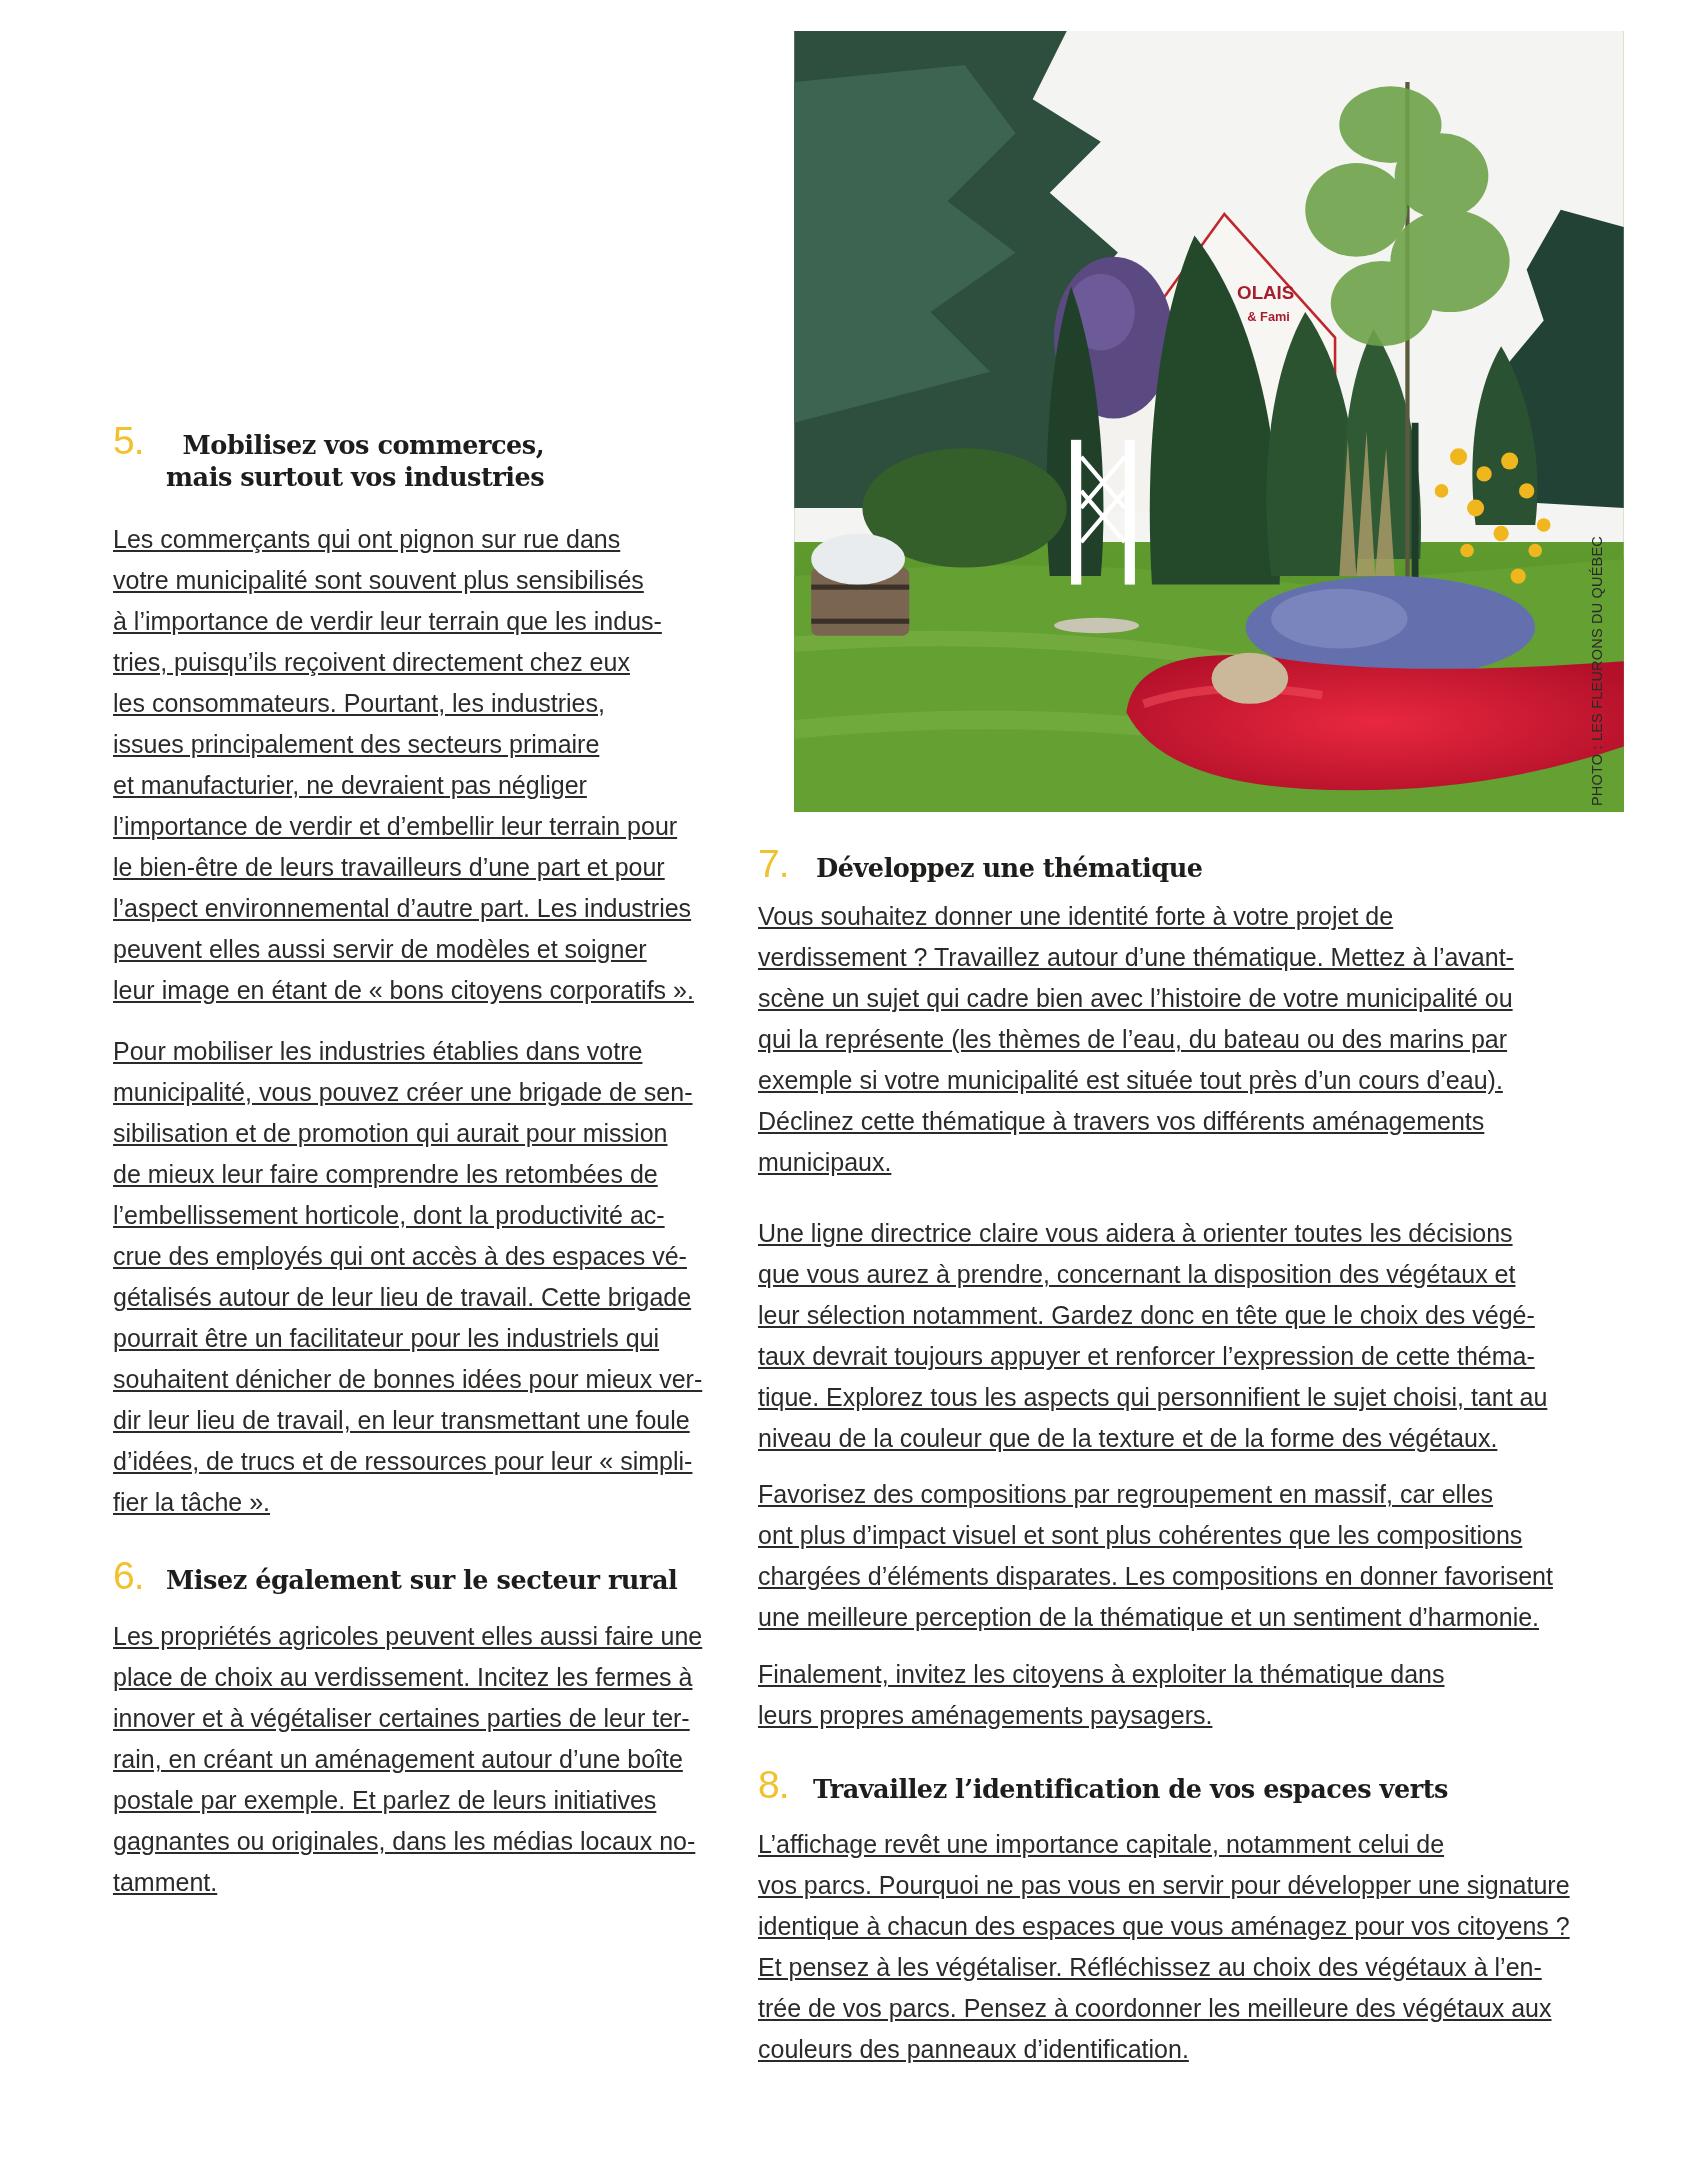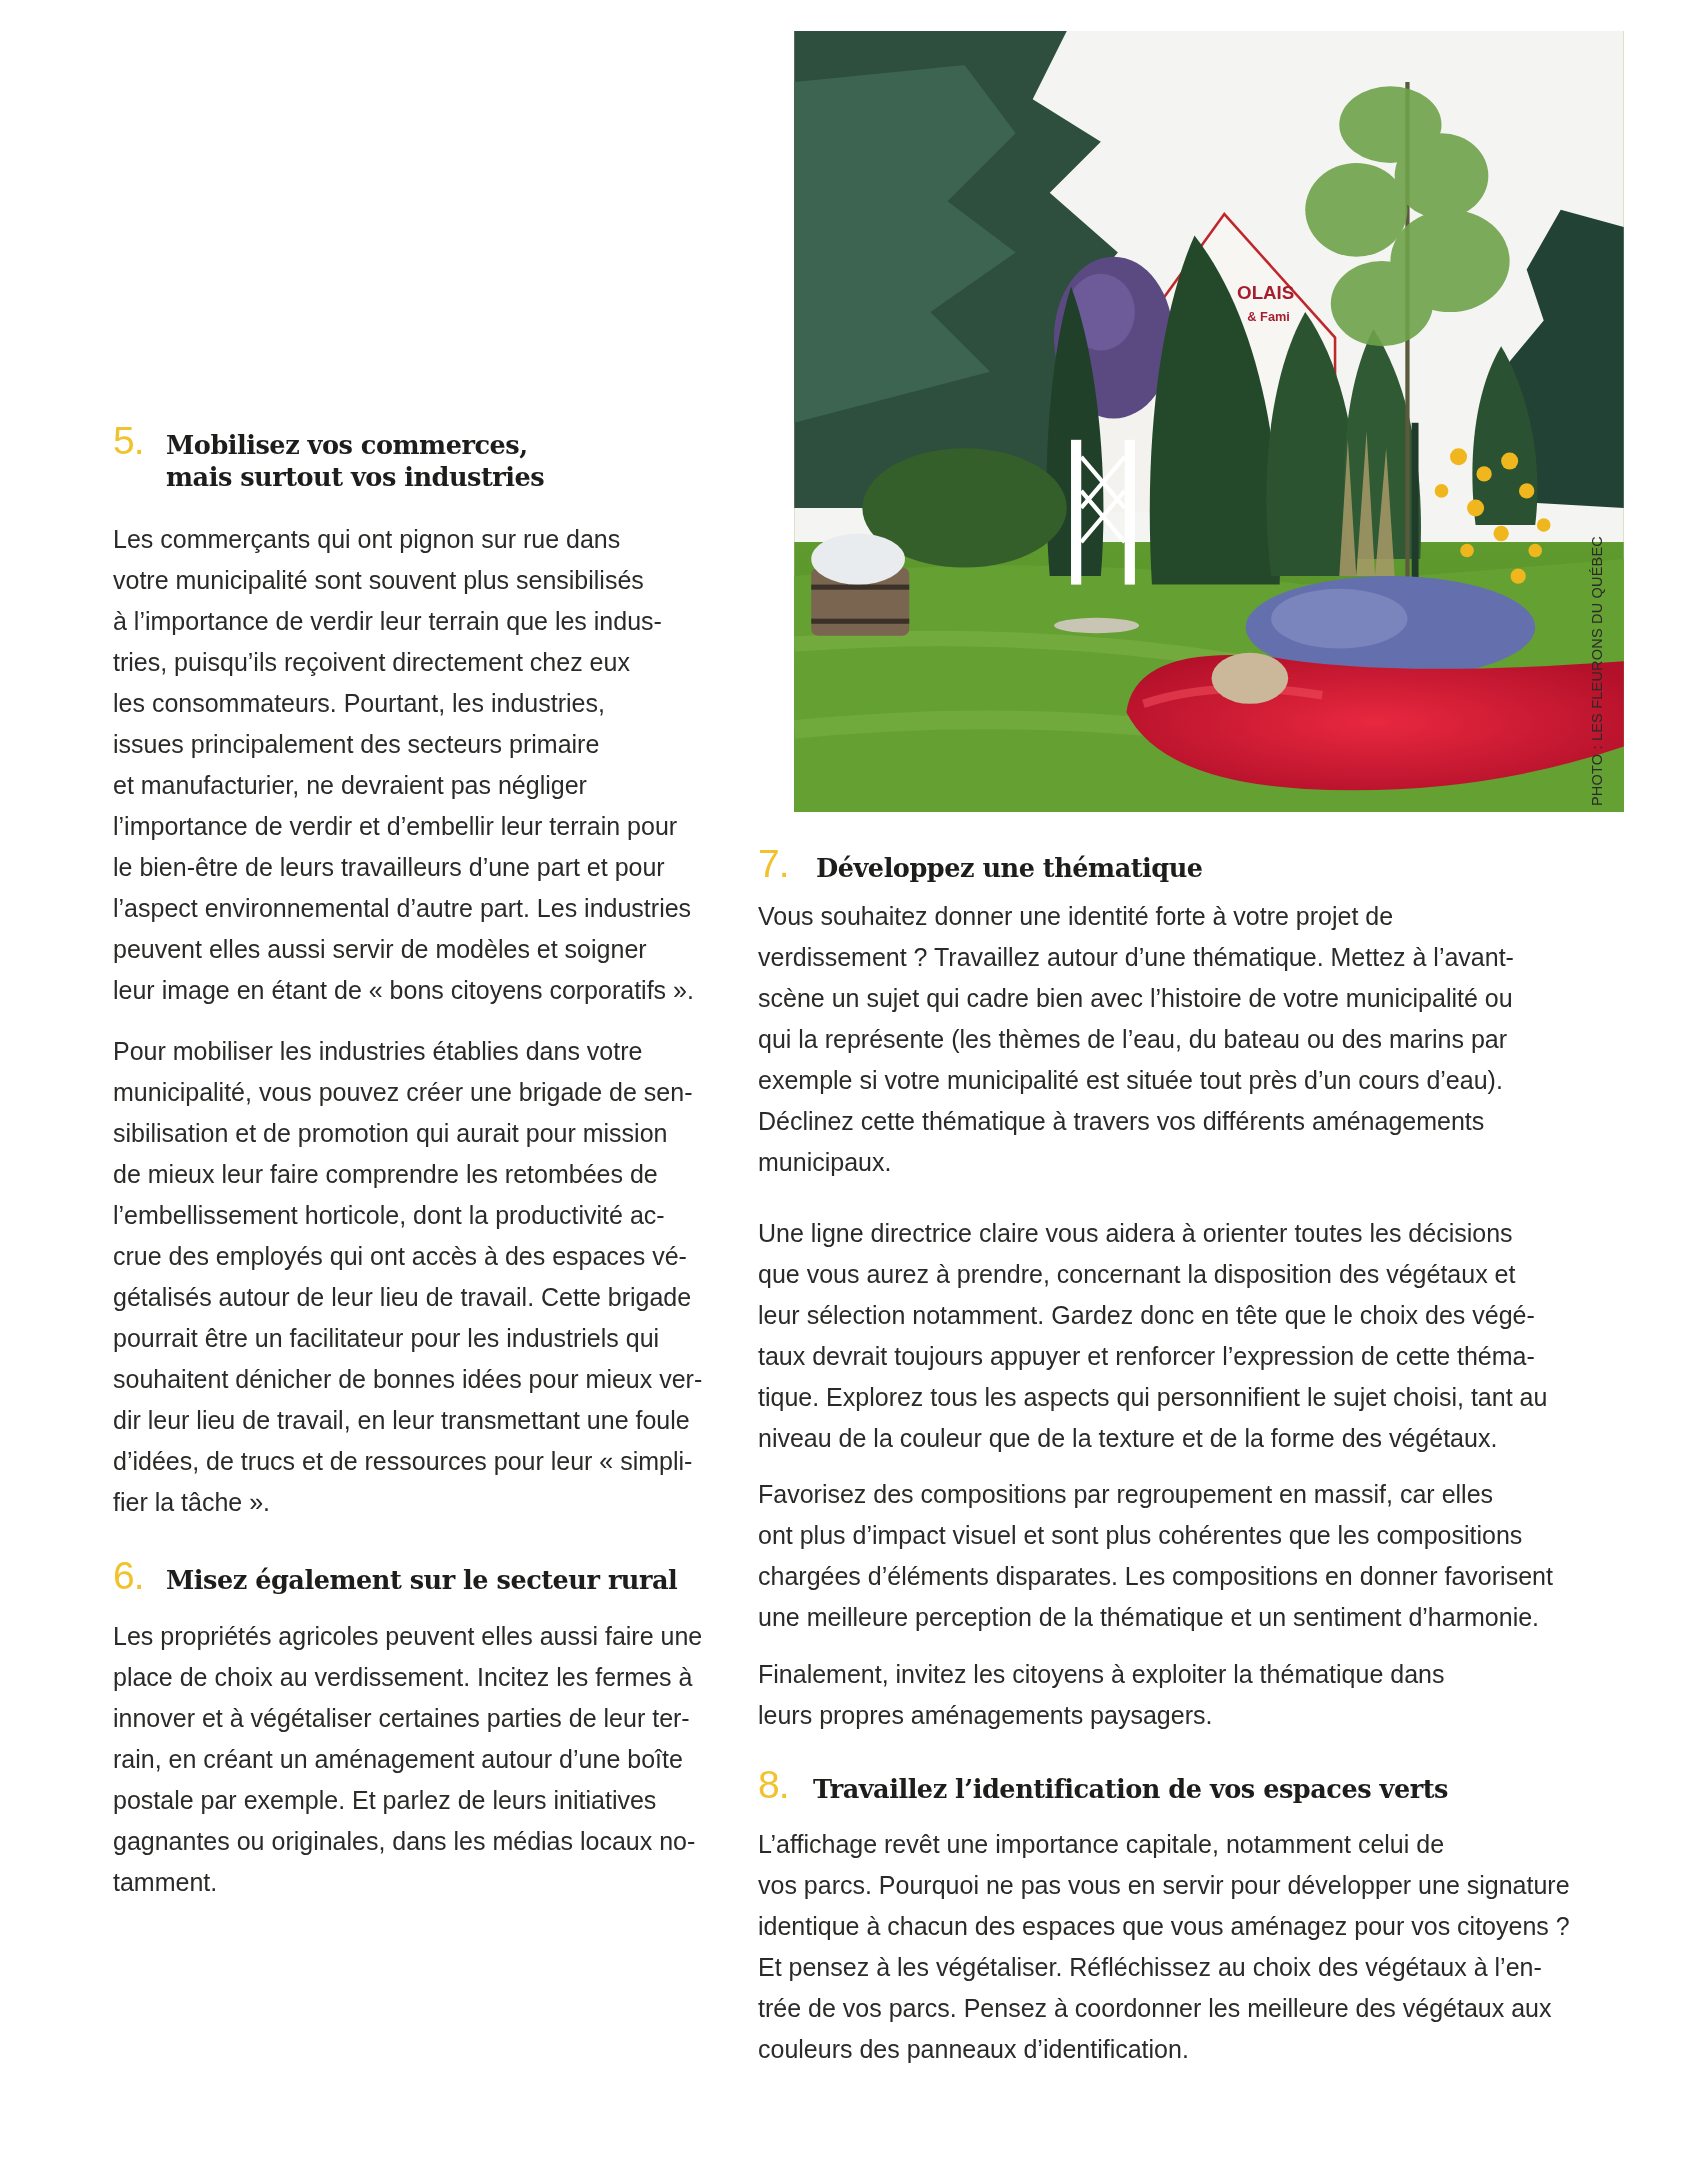--- a/index.html
+++ b/index.html
@@ -3,22 +3,22 @@
 <meta charset="utf-8">
 <style>
   html, body { margin: 0; padding: 0; background: #ffffff; }
   body { width: 1685px; height: 2181px; position: relative; overflow: hidden; color: #1d1d1b; }
   .col { position: absolute; }
   .left { left: 113px; top: 424px; width: 630px; }
   .right { left: 758px; top: 847px; width: 843px; }
   .heading { display: flex; align-items: flex-start; margin: 0; }
   .num { font-family: "Liberation Sans", sans-serif; font-weight: 300; font-size: 39px; line-height: 34px; color: #f2c12e; width: 53px; flex: 0 0 53px; letter-spacing: -0.9px; }
   .num .dot { font-size: 39px; }
-  .htitle { font-family: "DejaVu Serif", serif; font-weight: bold; font-size: 25.6px; line-height: 32px; color: #1d1d1b; padding-top: 5.1px; letter-spacing: -0.5px; }
-  .para { font-family: "Liberation Sans", sans-serif; font-size: 25px; line-height: 41px; color: #2a2a28; margin: 0; }
+  .htitle { font-family: "DejaVu Serif", serif; font-weight: bold; font-size: 25.6px; line-height: 32px; color: #1d1d1b; padding-top: 5.1px; letter-spacing: -0.5px; text-align: right; }
+  .para { font-family: "Liberation Sans", sans-serif; font-size: 25px; line-height: 41px; color: #2a2a28; margin: 0; text-decoration: underline; }
   .para .ln { display: block; white-space: nowrap; }
   .photo { position: absolute; left: 794px; top: 31px; width: 830px; height: 781px; overflow: hidden; background: #7aa83c; }
   .photo svg { display: block; }
   .credit { position: absolute; left: 1589px; top: 806px; transform-origin: 0 0; transform: rotate(-90deg); font-family: "Liberation Sans", sans-serif; font-size: 14.5px; color: #2a2a28; white-space: nowrap; letter-spacing: 0.2px; line-height: 17px; padding-left: 0; }
 </style>
 </head>
 <body>
 
 <div class="photo" role="img" aria-label="Aménagement paysager avec massif de fleurs rouges, graminées, conifères et bâtiment blanc">
   <svg width="830" height="781" viewBox="0 0 974 917" xmlns="http://www.w3.org/2000/svg">

